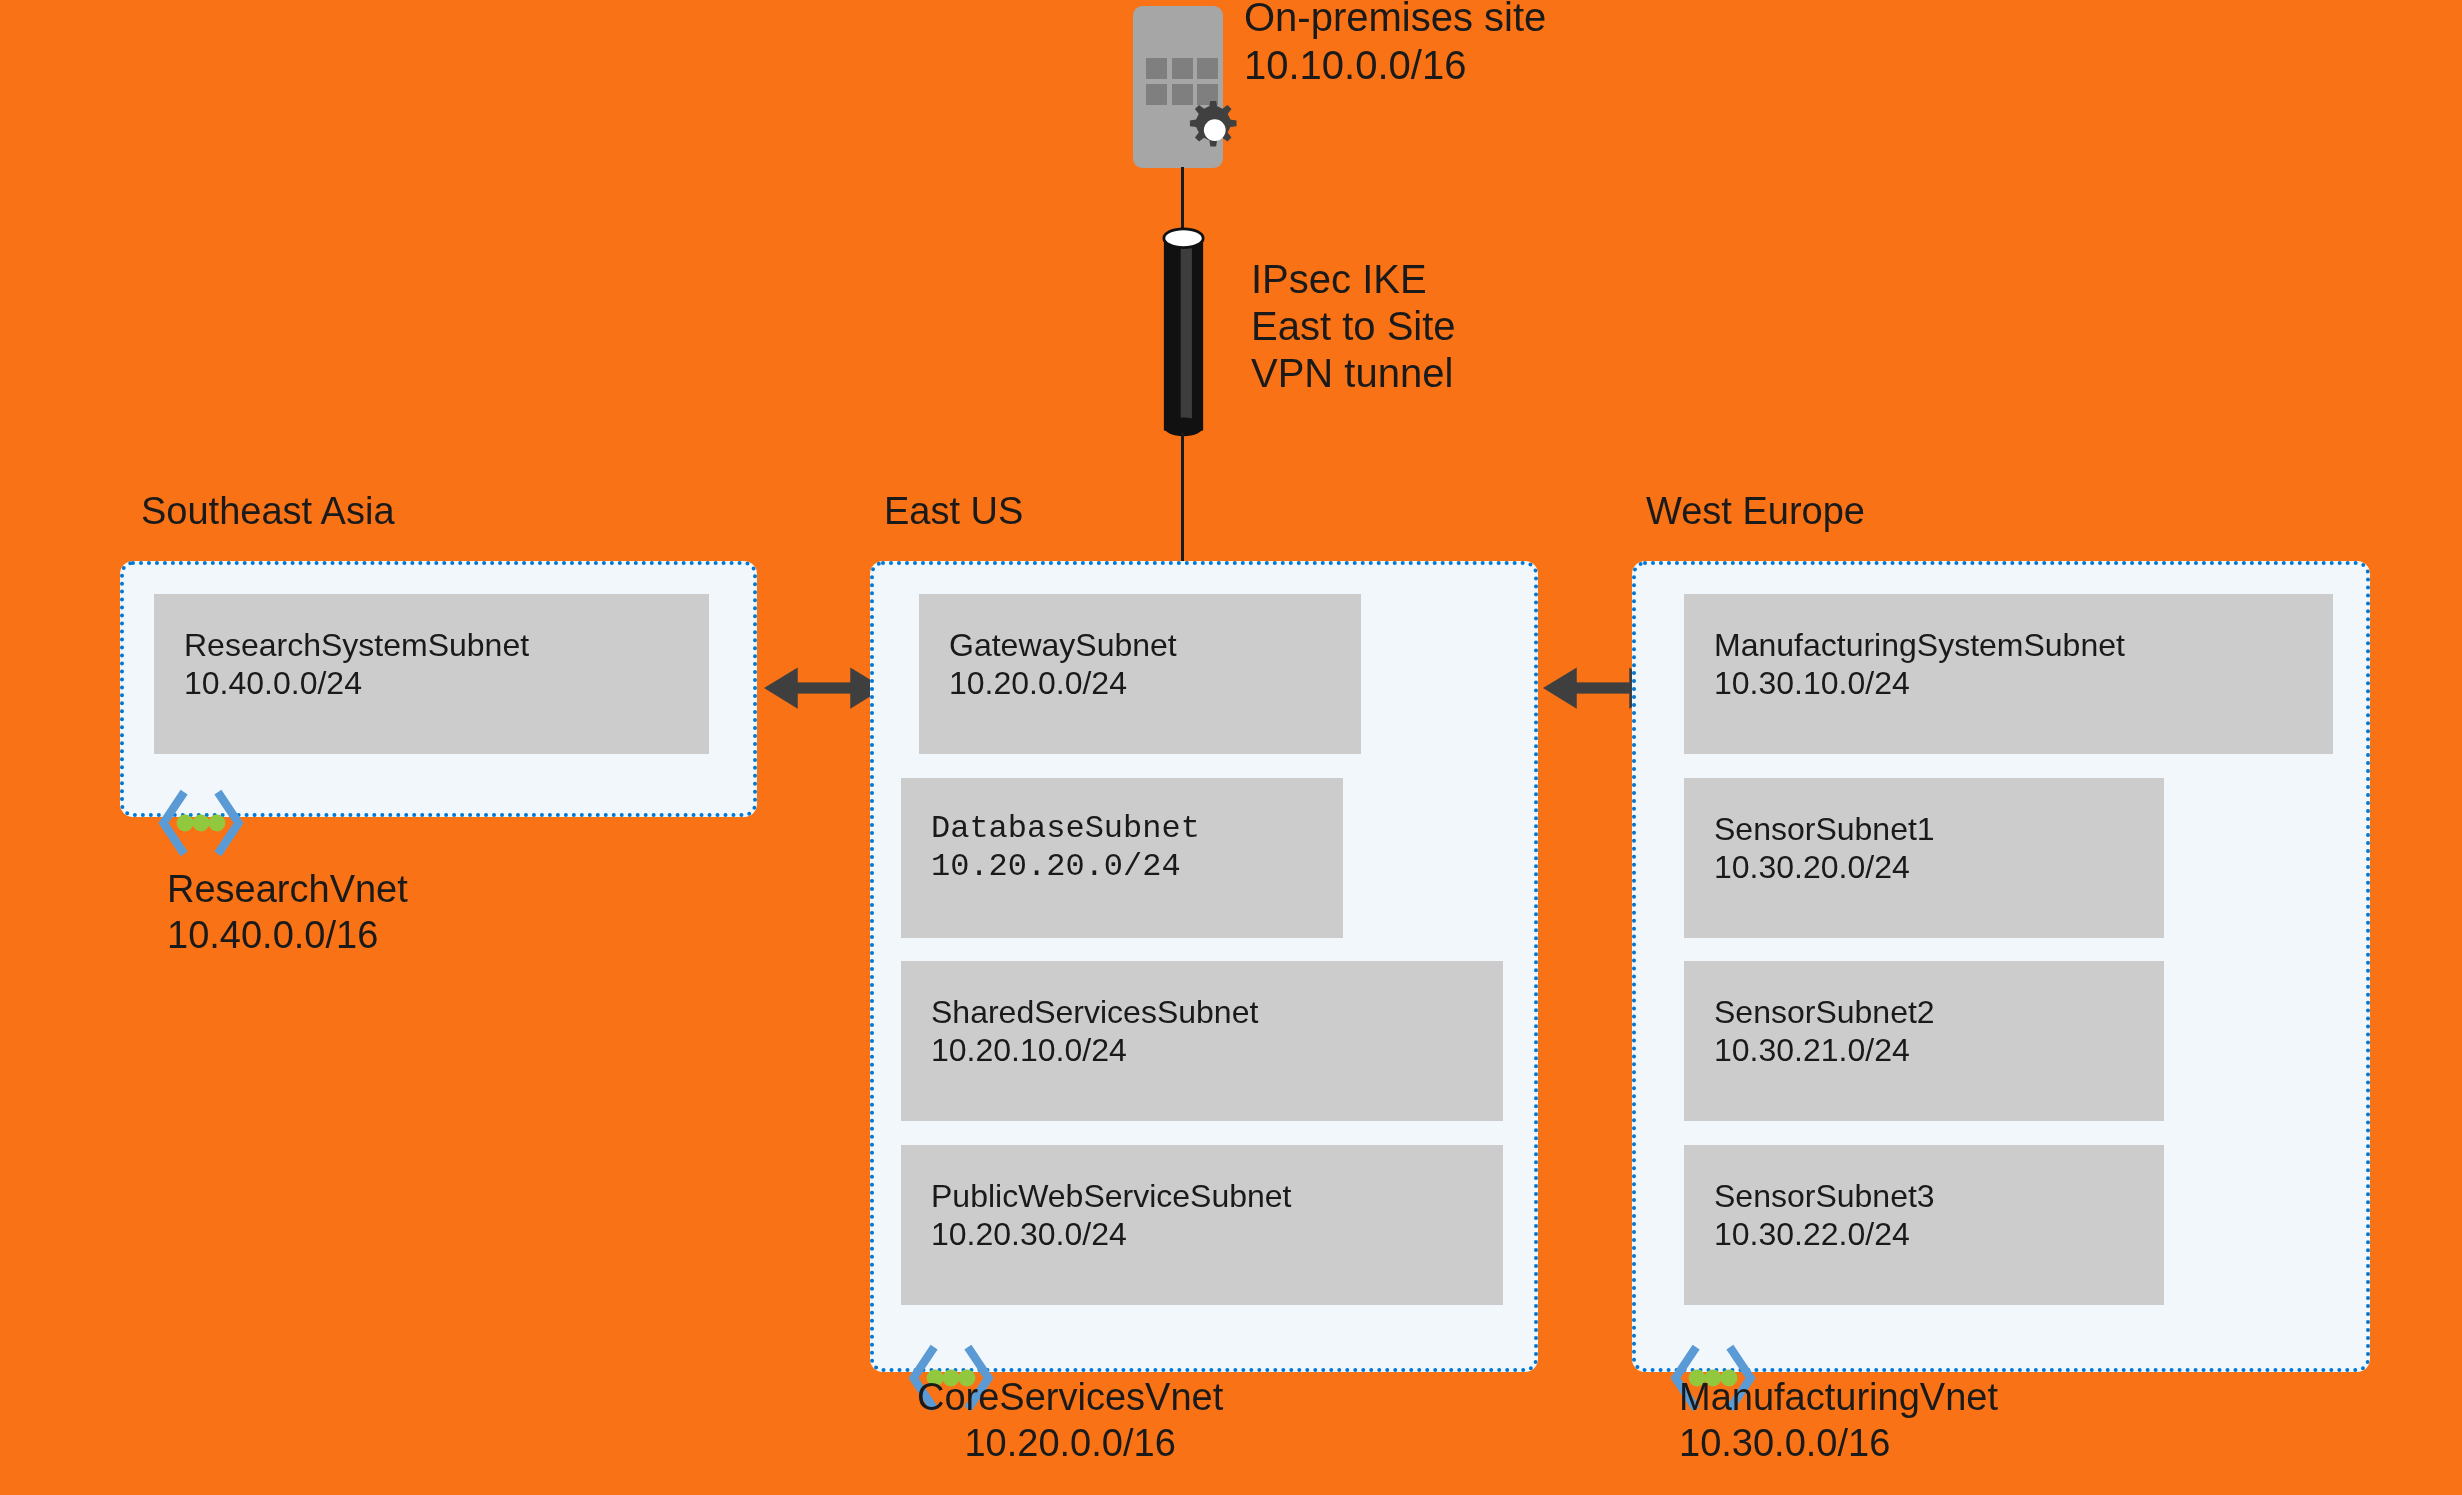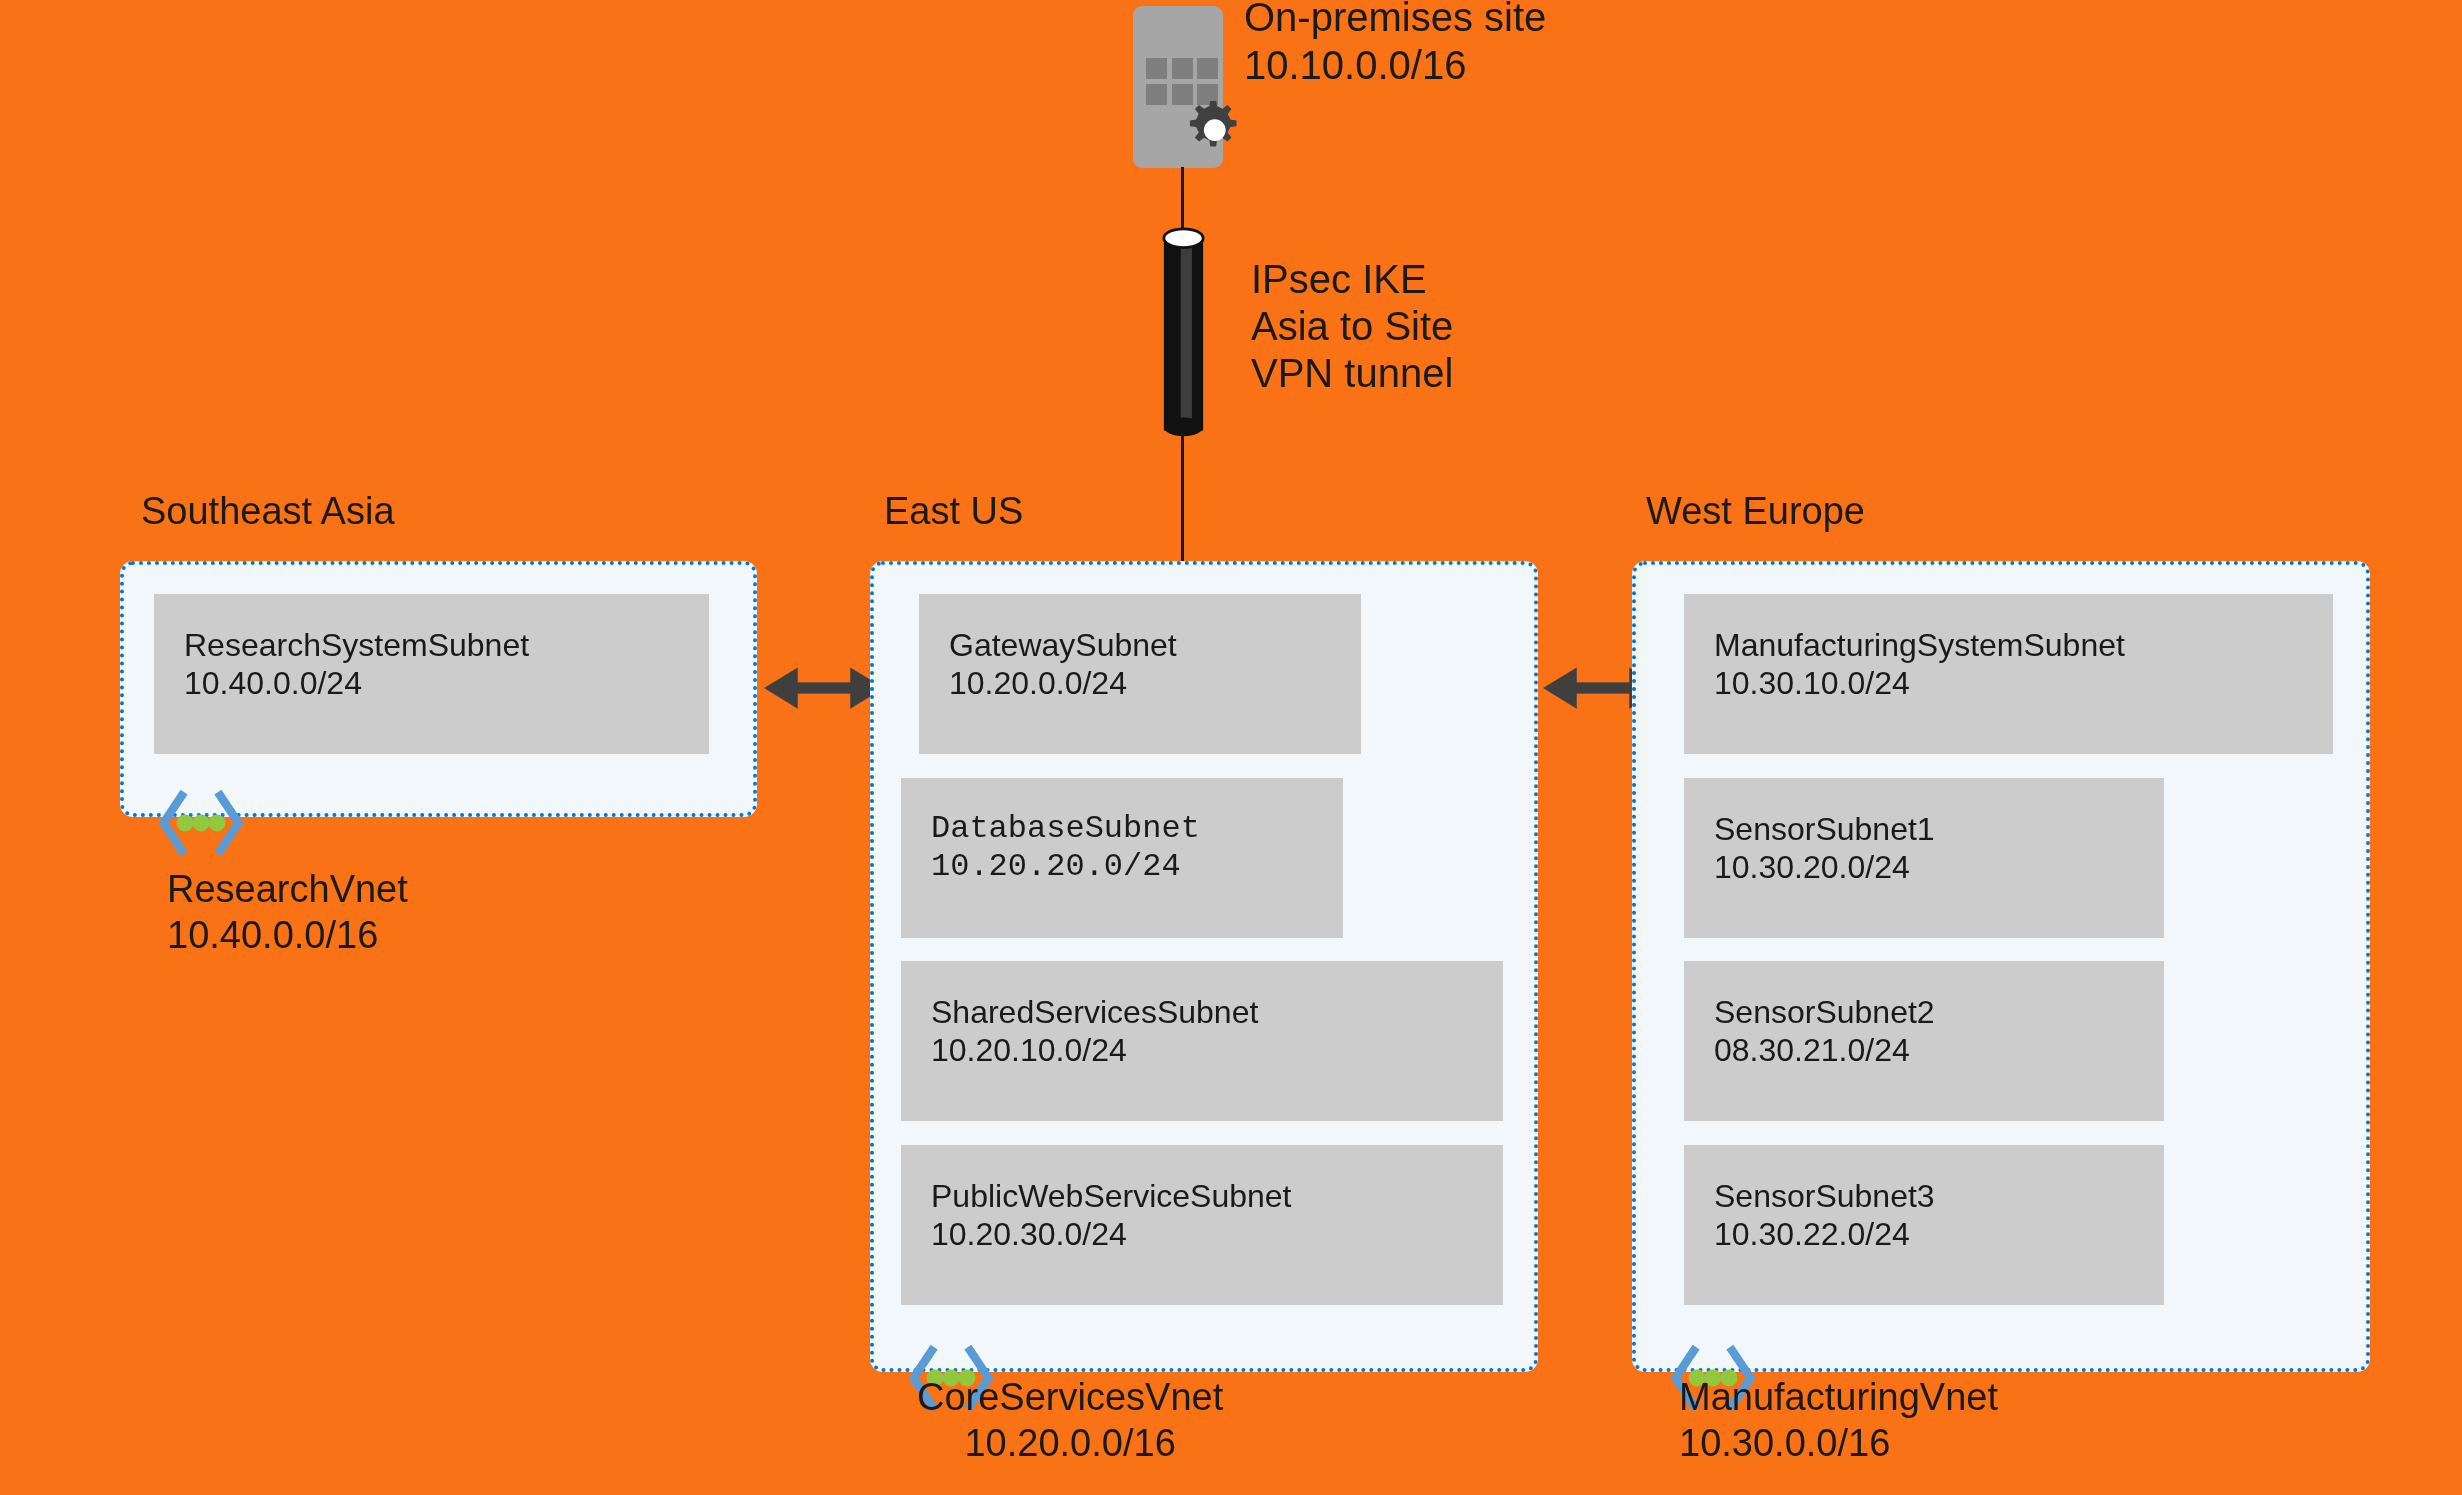--- a/index.html
+++ b/index.html
@@ -178,21 +178,21 @@
   <div id="tunnel-line-top"></div>
   <svg id="tunnel-cylinder" viewBox="0 0 46 228" preserveAspectRatio="none">
     <rect x="2" y="12" width="42" height="206" fill="#111111"></rect>
     <rect x="20" y="12" width="12" height="206" fill="#3d3d3d"></rect>
     <ellipse cx="23" cy="214" rx="21" ry="10" fill="#111111"></ellipse>
     <ellipse cx="23" cy="13" rx="21" ry="10" fill="#ffffff" stroke="#111111" stroke-width="3"></ellipse>
   </svg>
   <div id="tunnel-line-bottom"></div>
   <div id="tunnel-text">
     <span class="dim-text">IPsec IKE</span>
-    <span class="dim-text">Asia to Site</span>
+    <span class="dim-text">East to Site</span>
     <span class="dim-text">VPN tunnel</span>
   </div>
 
   <div class="region-label" style="left:141px; top:490px;">Southeast Asia</div>
 
   <div class="vnet-panel" style="left:120px; top:561px; width:637px; height:256px;">
   </div>
 
   <div class="subnet-box" style="left:154px; top:594px; width:555px; height:160px;">
     <span class="dim-text">ResearchSystemSubnet</span>
@@ -272,21 +272,21 @@
     <span class="dim-text">10.30.10.0/24</span>
   </div>
 
   <div class="subnet-box" style="left:1684px; top:778px; width:480px; height:160px;">
     <span class="dim-text">SensorSubnet1</span>
     <span class="dim-text">10.30.20.0/24</span>
   </div>
 
   <div class="subnet-box" style="left:1684px; top:961px; width:480px; height:160px;">
     <span class="dim-text">SensorSubnet2</span>
-    <span class="dim-text">08.30.21.0/24</span>
+    <span class="dim-text">10.30.21.0/24</span>
   </div>
 
   <div class="subnet-box" style="left:1684px; top:1145px; width:480px; height:160px;">
     <span class="dim-text">SensorSubnet3</span>
     <span class="dim-text">10.30.22.0/24</span>
   </div>
 
   <svg class="vnet-badge" style="left:1668px; top:1343px;" viewBox="0 0 96 74">
     <path d="M30 4 L8 37 L30 70" fill="none" stroke="#5b9bd5" stroke-width="9" stroke-linejoin="miter" stroke-linecap="butt"></path>
     <path d="M66 4 L88 37 L66 70" fill="none" stroke="#5b9bd5" stroke-width="9" stroke-linejoin="miter" stroke-linecap="butt"></path>

